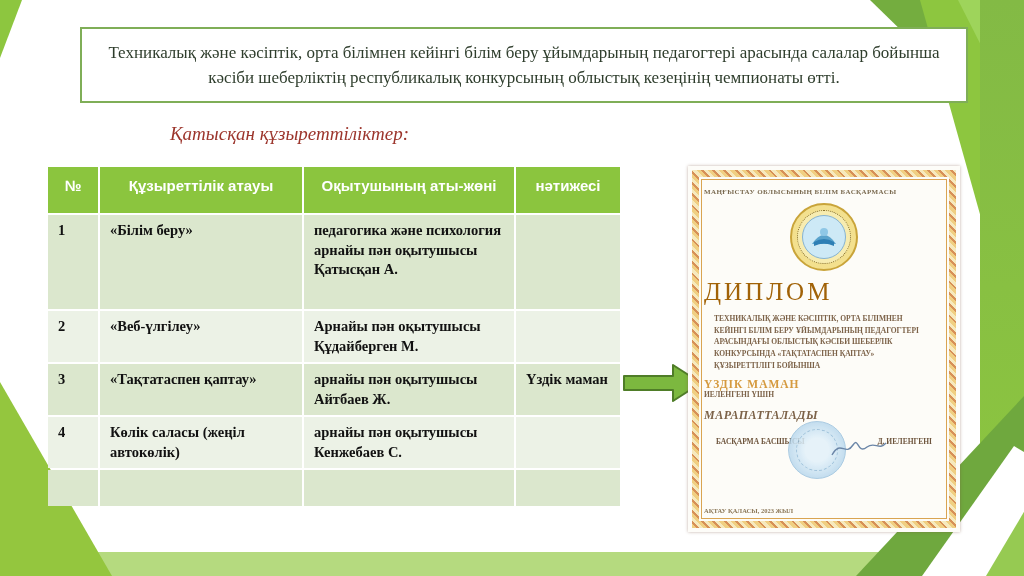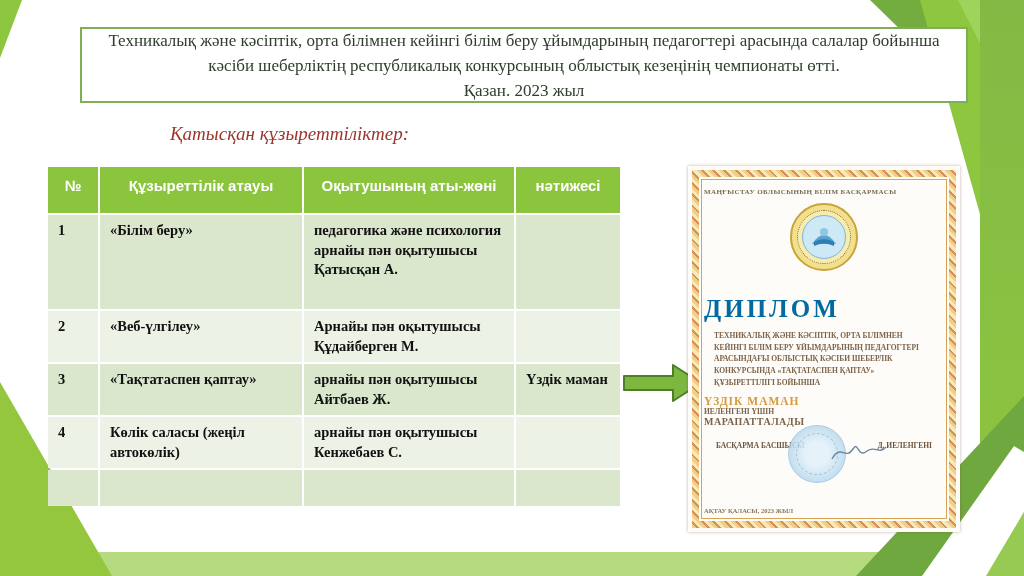--- a/index.html
+++ b/index.html
@@ -56,26 +56,26 @@
       pointer-events:none;}
   .diploma-frame-inner{position:absolute;inset:13px;border:1px solid #d9a452;pointer-events:none;}
   .diploma-content{position:absolute;inset:16px;text-align:left;color:#7c6248;}
   .dip-authority{font-size:7px;font-weight:bold;letter-spacing:.4px;margin-top:6px;color:#7a6a50;}
   .emblem{width:64px;height:64px;border-radius:50%;background:#f3e08e;border:2px solid #c9a43a;
           margin:7px auto 0;display:flex;align-items:center;justify-content:center;}
   .emblem-mid{width:52px;height:52px;border-radius:50%;border:1px dotted #7d641d;background:#f7ecb0;
           display:flex;align-items:center;justify-content:center;}
   .emblem-core{width:42px;height:42px;border-radius:50%;background:#cde9f6;border:1px solid #86b3d1;
           display:flex;align-items:center;justify-content:center;overflow:hidden;}
-  .dip-heading{font-size:25px;font-weight:bold;letter-spacing:3px;color:#0369a1;margin-top:24px;}
+  .dip-heading{font-size:25px;font-weight:normal;letter-spacing:3px;color:#a16207;margin-top:7px;}
   .dip-body{font-size:7.5px;line-height:1.55;font-weight:bold;margin:7px 10px 0;color:#7c6248;}
   .dip-award{font-size:11.5px;font-weight:bold;letter-spacing:1px;color:#d59a3f;margin-top:7px;}
   .dip-for{font-size:7.5px;font-weight:bold;margin-top:0;}
   .dip-recipient{font-size:13.5px;font-weight:bold;line-height:1.3;color:#d08a3e;margin:9px 20px 0;}
-  .dip-awarded{font-size:10px;font-weight:bold;letter-spacing:.5px;}
+  .dip-awarded{font-size:12px;font-weight:bold;margin-top:9px;letter-spacing:.5px;font-style:italic;}
   .sig-row{position:relative;margin-top:14px;display:flex;justify-content:space-between;
            padding:0 12px;font-size:7.5px;font-weight:bold;color:#6d543c;}
   .stamp{position:absolute;left:50%;top:-16px;transform:translateX(-62%);width:56px;height:56px;
          border-radius:50%;background:radial-gradient(circle,#e2f1fa 30%,#b6d6ec 75%);
          border:1px solid #9cc2de;opacity:.85;}
   .stamp-inner{position:absolute;inset:7px;border:1px dashed #8fb8d6;border-radius:50%;}
   .signature-svg{position:absolute;left:52%;top:-8px;}
   .dip-footer{position:absolute;bottom:2px;left:0;right:0;font-size:6.5px;font-weight:bold;color:#8a7656;}
 </style>
 </head>
@@ -89,21 +89,20 @@
   <div class="bg-tr-3"></div>
   <div class="bg-right-band"></div>
   <div class="bg-br-1"></div>
   <div class="bg-br-2"></div>
   <div class="bg-white-diag"></div>
   <div class="bg-wedge"></div>
   <div class="bg-tl"></div>
 
   <div class="title-box">
     <div class="title-main">Техникалық және кәсіптік, орта білімнен кейінгі білім беру ұйымдарының педагогтері арасында салалар бойынша кәсіби шеберліктің республикалық конкурсының облыстық кезеңінің чемпионаты өтті.</div>
-    <div class="title-date">Қазан. 2023 жыл</div>
   </div>
 
   <div class="subtitle">Қатысқан құзыреттіліктер:</div>
 
   <div class="tbl-wrap">
     <table class="results">
       <colgroup>
         <col style="width:50px">
           <col style="width:202px">
           <col style="width:210px">

